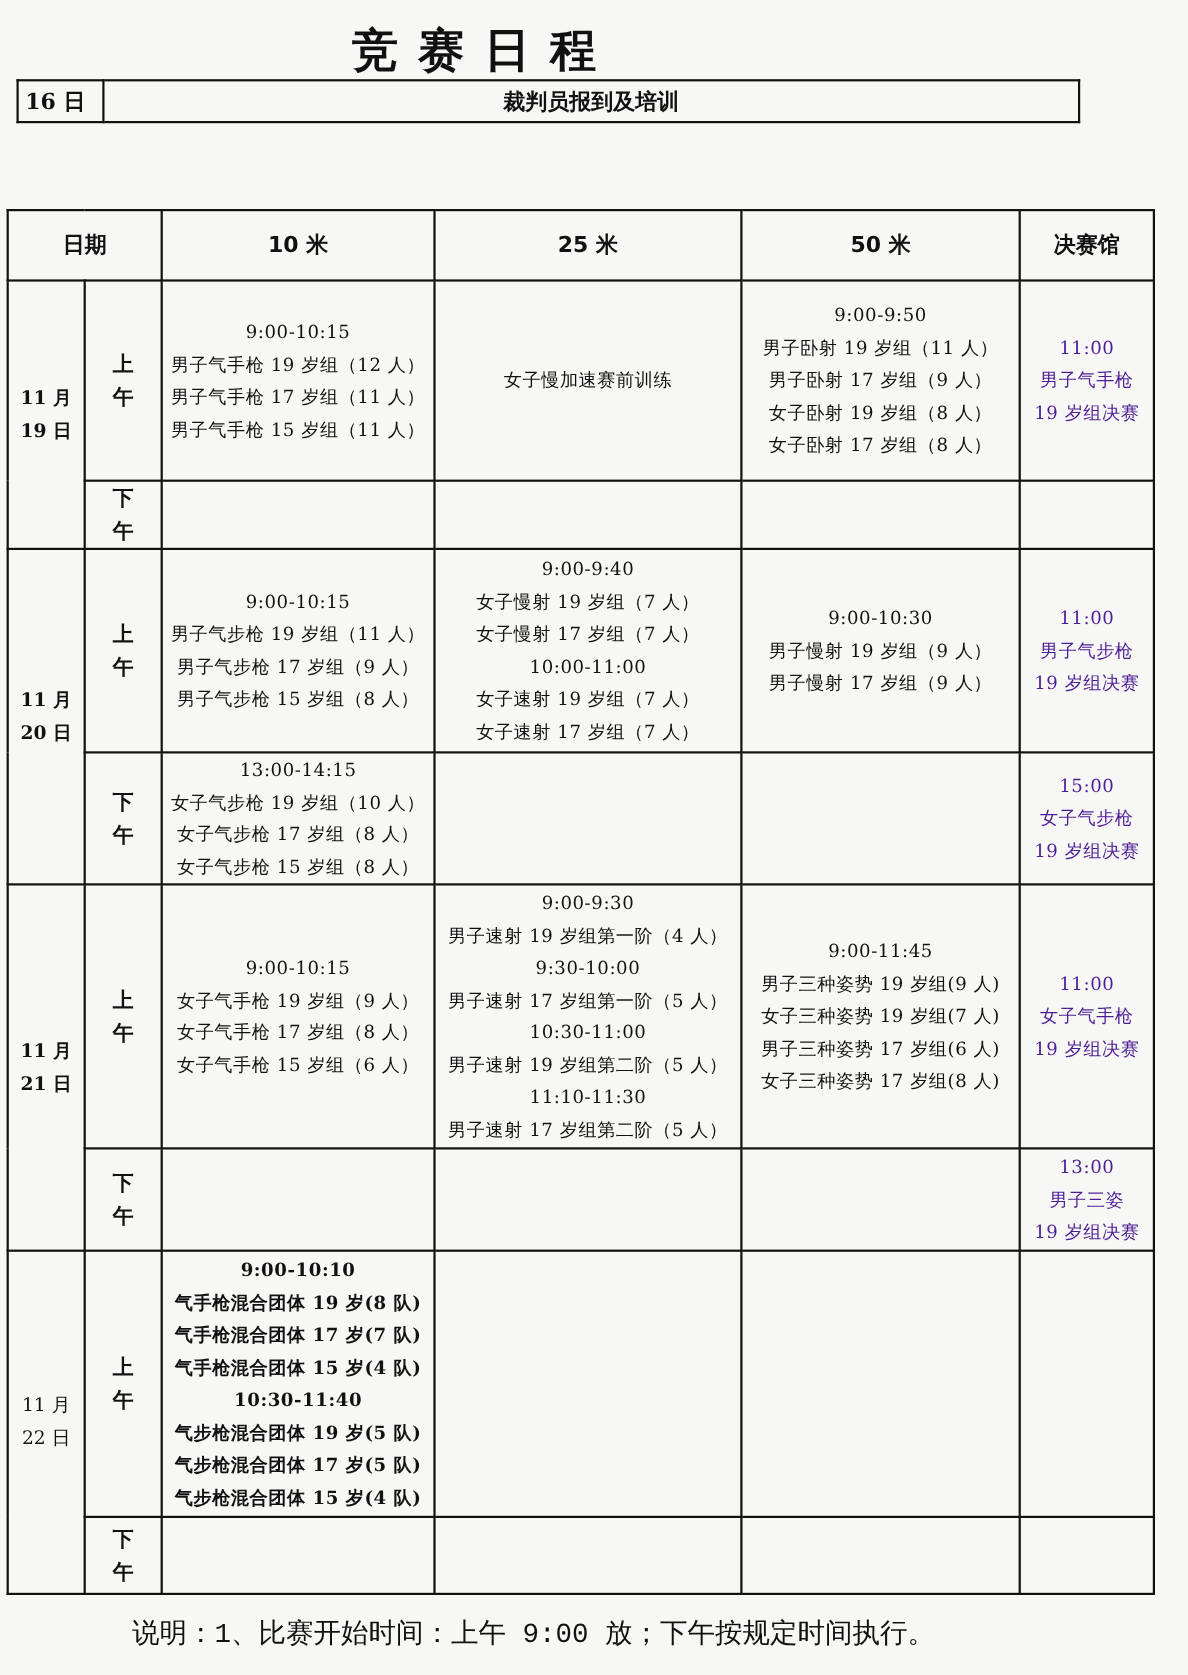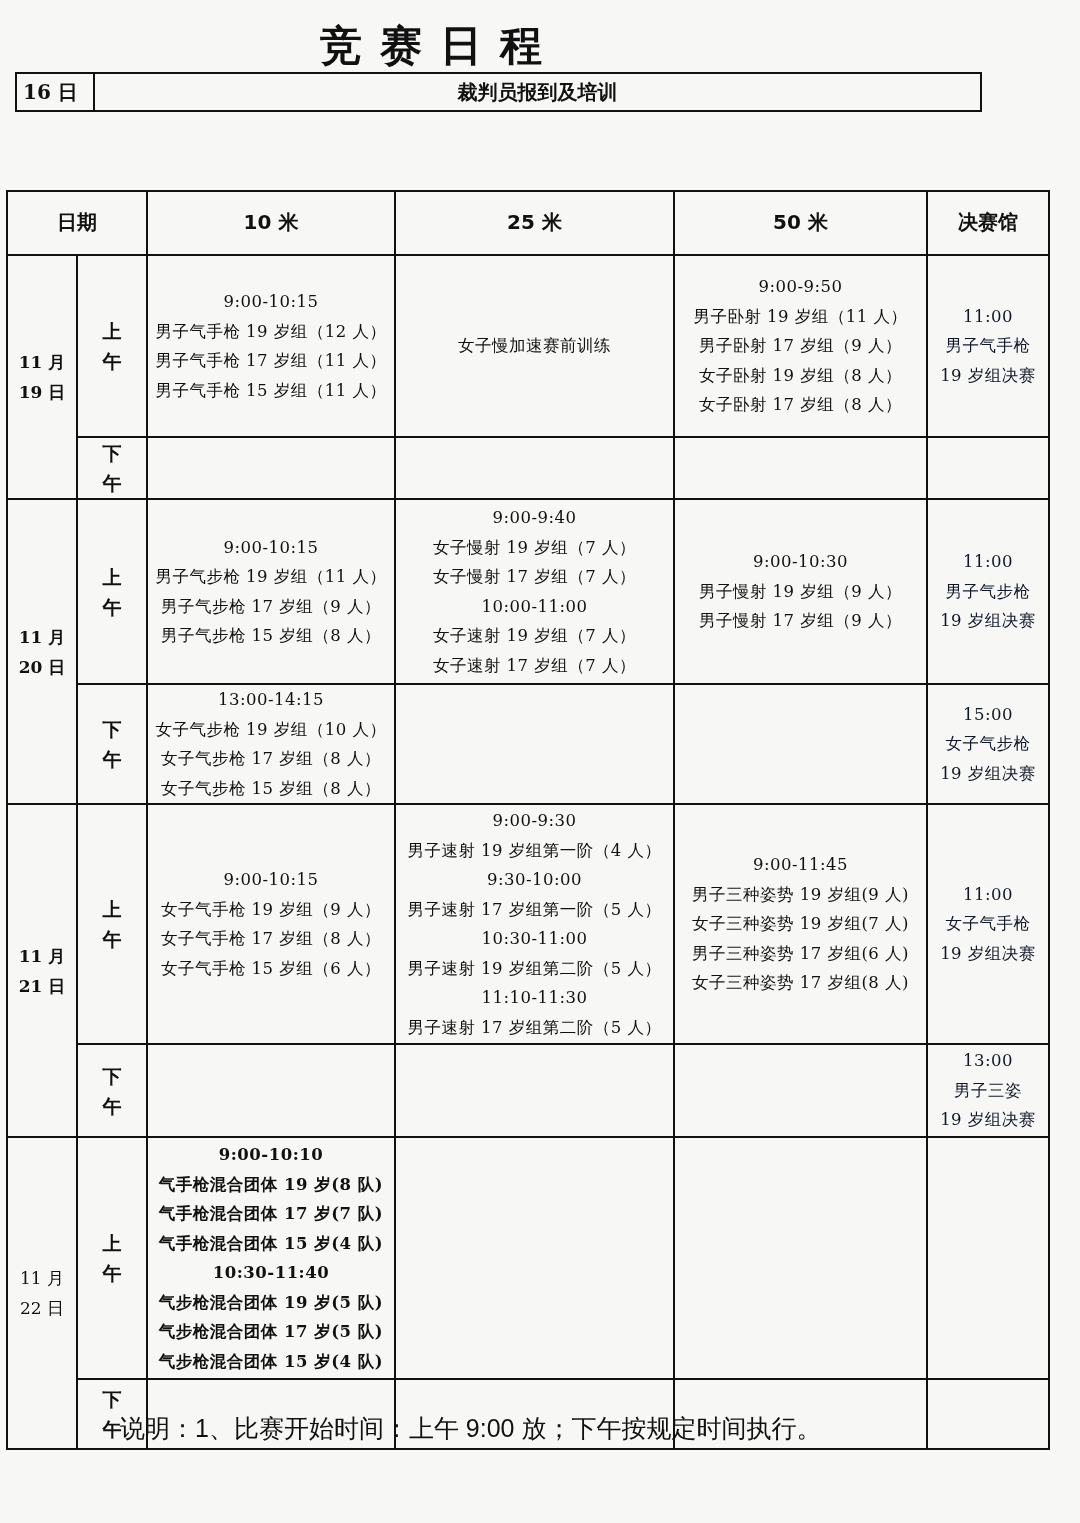--- a/index.html
+++ b/index.html
@@ -27,24 +27,24 @@
   .grid td, .grid th {
     border:2px solid #111; padding:0; text-align:center; vertical-align:middle;
     font-size:16.5px; line-height:29.5px;
   }
   .grid th { font-family:"DejaVu Sans",sans-serif; font-size:20px; font-weight:bold; height:62px; }
   .grid td.date { font-weight:bold; font-size:17px; line-height:30px; }
   .grid td.period { font-weight:bold; font-size:19px; line-height:30px; }
   .grid td.cell { white-space:nowrap; letter-spacing:0.5px; }
   .grid td.cell .ln { display:block; }
   .grid td.cell.bold { font-weight:bold; }
-  .grid td.fin { color:#0f172a; }
+  .grid td.fin { color:#4c1d95; }
   .note {
-    position:absolute; left:120px; top:1412px; font-size:25px;
-    font-family:Liberation Sans, sans-serif;
+    position:absolute; left:120px; top:1468px; font-size:25px;
+    font-family:Liberation Mono, monospace;
   }
 </style>
 </head>
 <body>
 
 <div class="title">竞赛日程</div>
 
 <table class="pre">
   <tbody>
       <tr>

